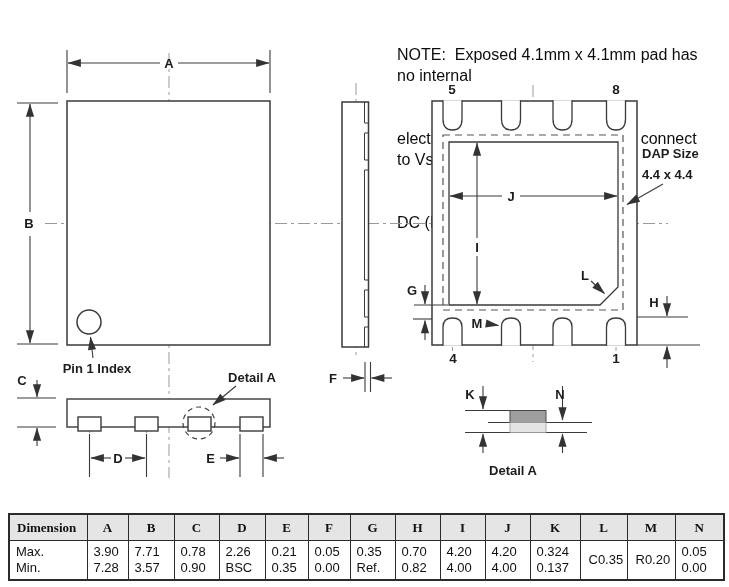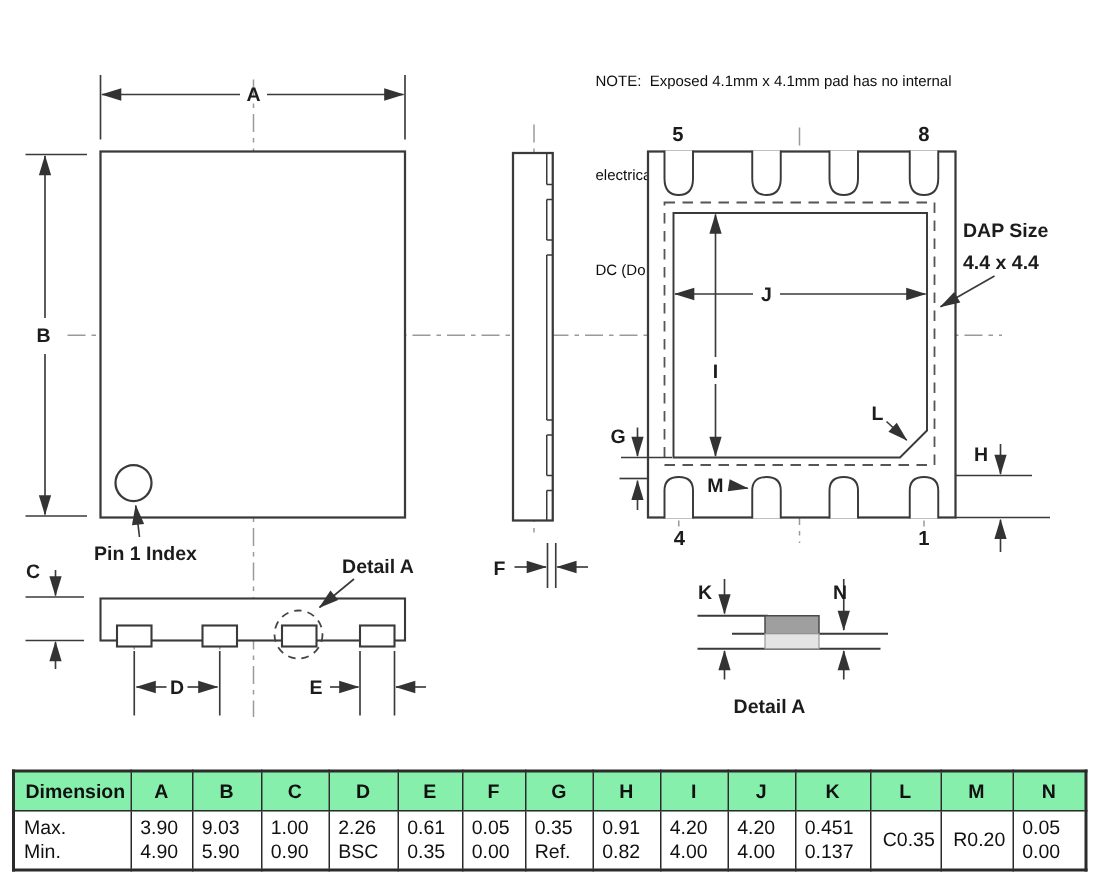--- a/index.html
+++ b/index.html
@@ -1,26 +1,26 @@
 <!DOCTYPE html>
 <html><head>
 <meta charset="utf-8">
 <style>
   html,body{margin:0;padding:0;background:#fff;}
   .canvas{position:relative;width:729px;height:587px;background:#fff;overflow:hidden;
           font-family:"Liberation Sans",sans-serif;color:#111;}
-  .note{position:absolute;left:397px;top:2px;width:308px;font-size:10px;line-height:21px;
+  .note{position:absolute;left:397px;top:2px;width:308px;font-size:16px;line-height:21px;
         color:#0d0d0d;white-space:pre-wrap;}
   svg{position:absolute;left:0;top:0;}
   svg text{font-family:"Liberation Sans",sans-serif;font-weight:bold;font-size:13px;fill:#1c1c1c;}
   svg text.pn{font-size:13.5px;}
   .dim-table{position:absolute;left:8px;top:513px;border-collapse:collapse;table-layout:fixed;
              border:2.5px solid #2b2b2b;}
-  .dim-table th{background:#86efac;border:1.6px solid #2b2b2b;font-size:13px;height:25px;
-                text-align:center;padding:0;}
+  .dim-table th{background:#e5e5e5;border:1.6px solid #2b2b2b;font-size:13px;height:25px;
+                text-align:center;padding:0;font-family:Liberation Serif, serif;}
   .dim-table th.dimcol{text-align:left;padding-left:7px;}
   .dim-table td{border:1.6px solid #2b2b2b;font-size:13px;padding:1px 0 1px 6px;
                 vertical-align:middle;height:36px;line-height:16px;background:#fff;}
   .dim-table td.single{padding-left:8px;}
 </style>
 </head>
 <body>
 
 <div class="canvas">
 
@@ -257,60 +257,60 @@
       <th>M</th>
       <th>N</th>
     </tr>
     <tr>
       <td>
         <div>Max.</div>
         <div>Min.</div>
       </td>
       <td>
         <div>3.90</div>
-        <div>4.90</div>
-      </td>
-      <td>
-        <div>9.03</div>
-        <div>5.90</div>
-      </td>
-      <td>
-        <div>1.00</div>
+        <div>7.28</div>
+      </td>
+      <td>
+        <div>7.71</div>
+        <div>3.57</div>
+      </td>
+      <td>
+        <div>0.78</div>
         <div>0.90</div>
       </td>
       <td>
         <div>2.26</div>
         <div>BSC</div>
       </td>
       <td>
-        <div>0.61</div>
+        <div>0.21</div>
         <div>0.35</div>
       </td>
       <td>
         <div>0.05</div>
         <div>0.00</div>
       </td>
       <td>
         <div>0.35</div>
         <div>Ref.</div>
       </td>
       <td>
-        <div>0.91</div>
+        <div>0.70</div>
         <div>0.82</div>
       </td>
       <td>
         <div>4.20</div>
         <div>4.00</div>
       </td>
       <td>
         <div>4.20</div>
         <div>4.00</div>
       </td>
       <td>
-        <div>0.451</div>
+        <div>0.324</div>
         <div>0.137</div>
       </td>
       <td class="single">C0.35</td>
       <td class="single">R0.20</td>
       <td>
         <div>0.05</div>
         <div>0.00</div>
       </td>
     </tr>
   </tbody>

